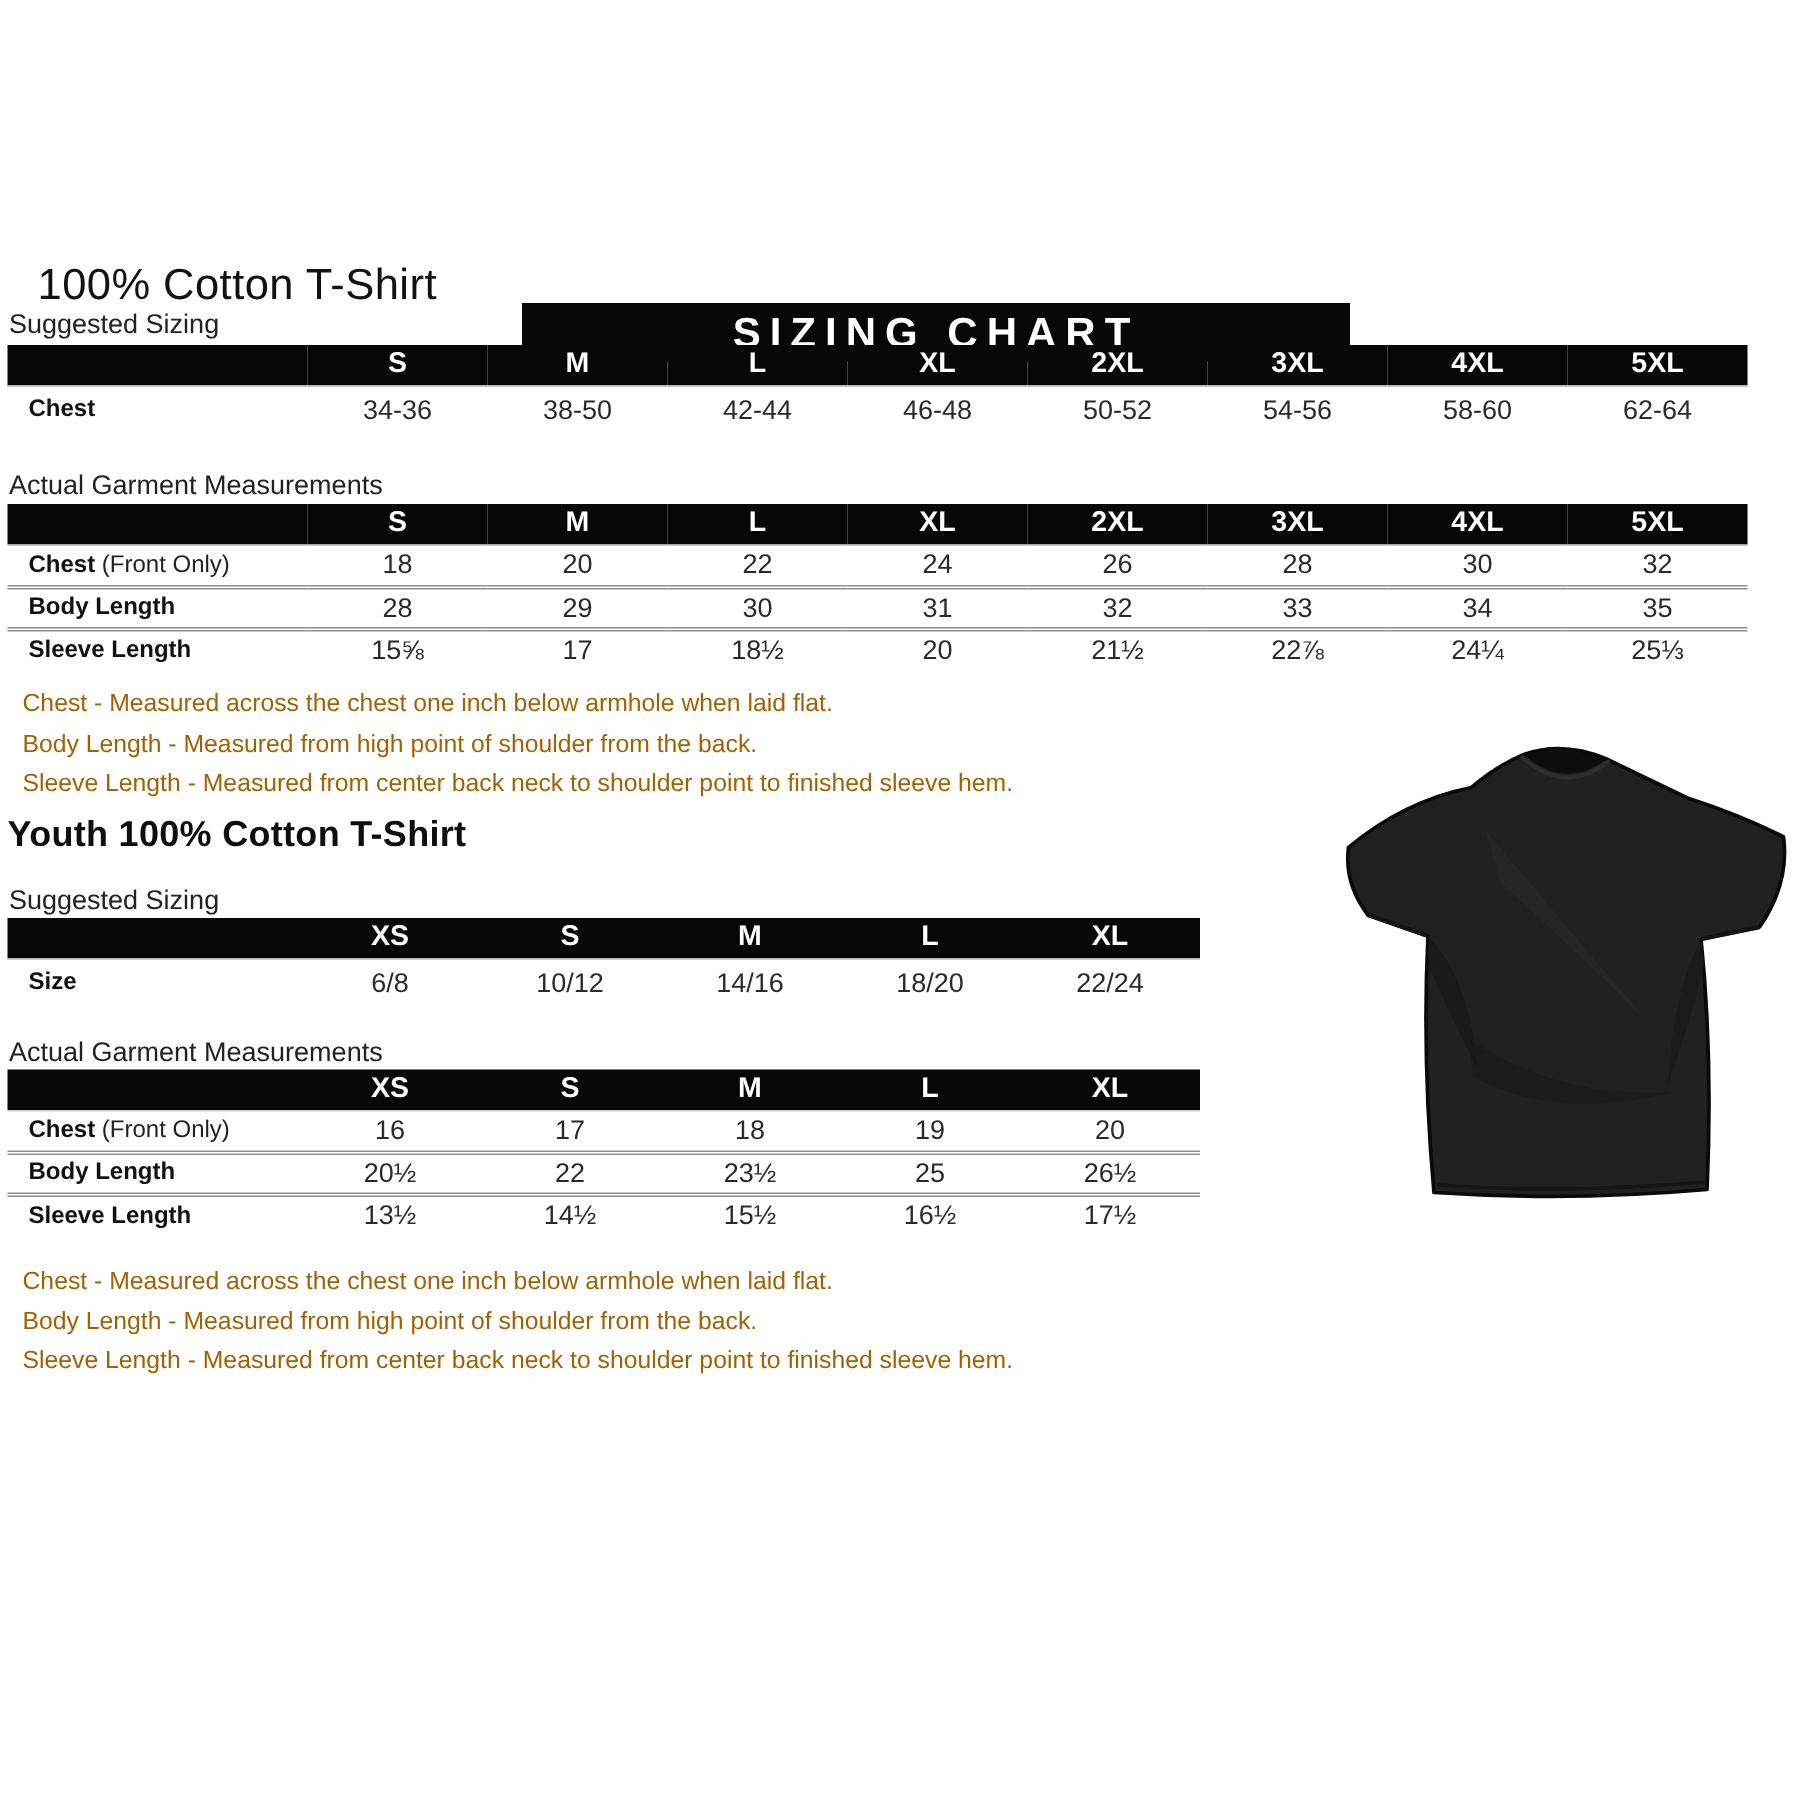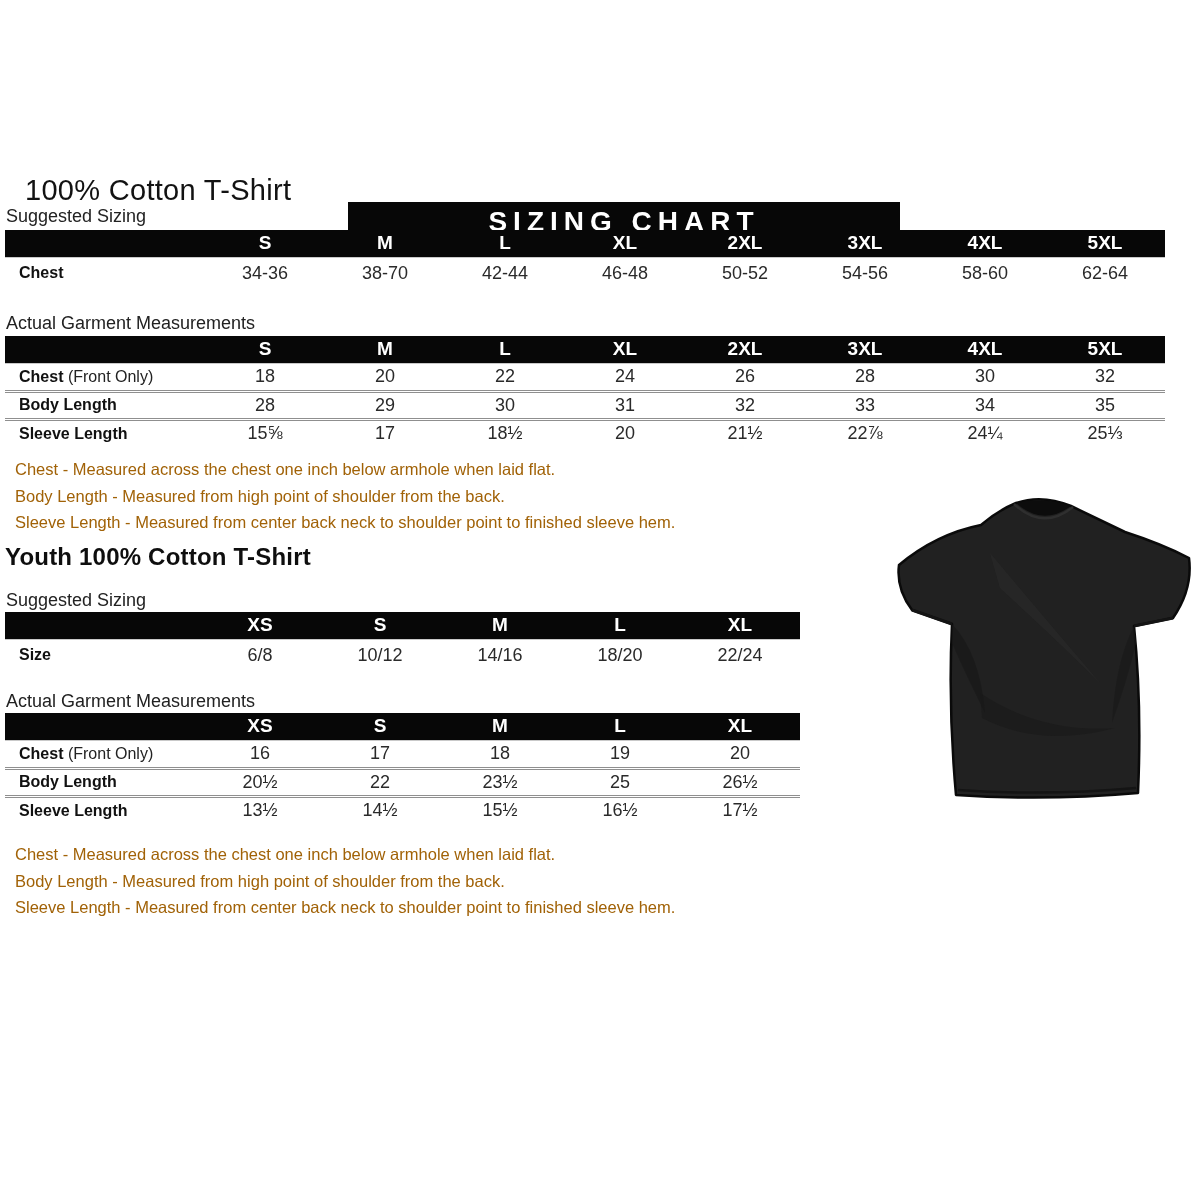--- a/index.html
+++ b/index.html
@@ -83,21 +83,21 @@
         <th>2XL</th>
         <th>3XL</th>
         <th>4XL</th>
         <th>5XL</th>
       </tr>
     </thead>
     <tbody>
       <tr>
         <th><span>Chest</span></th>
         <td>34-36</td>
-        <td>38-70</td>
+        <td>38-50</td>
         <td>42-44</td>
         <td>46-48</td>
         <td>50-52</td>
         <td>54-56</td>
         <td>58-60</td>
         <td>62-64</td>
       </tr>
     </tbody>
   </table>
 

